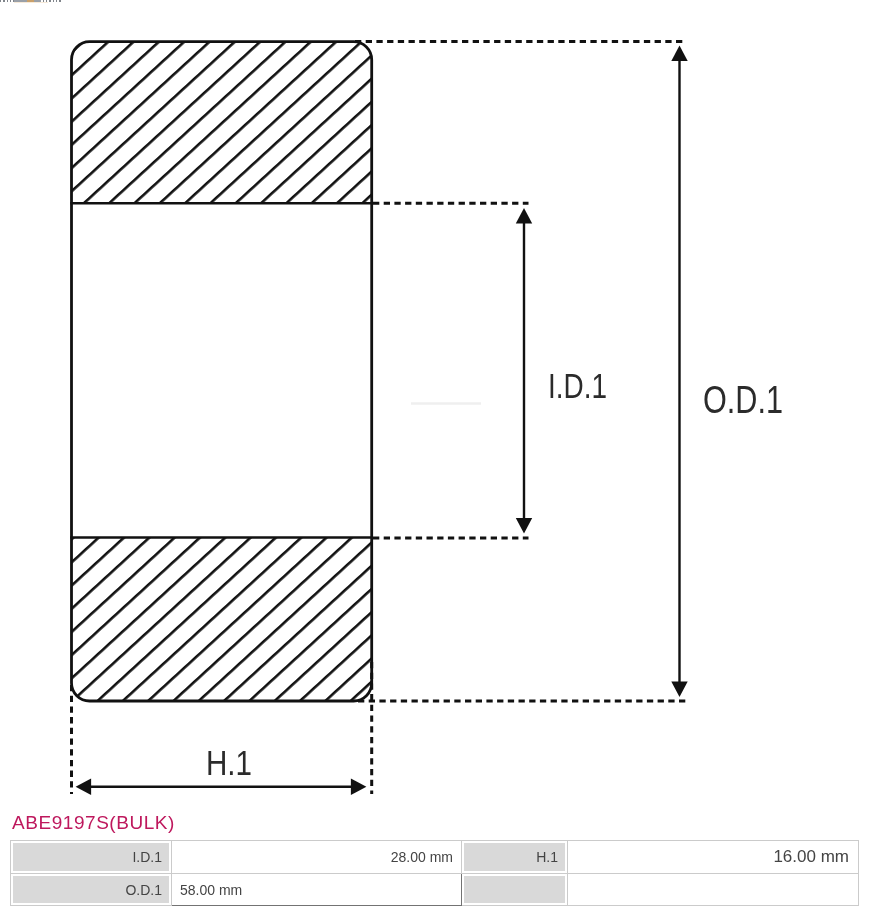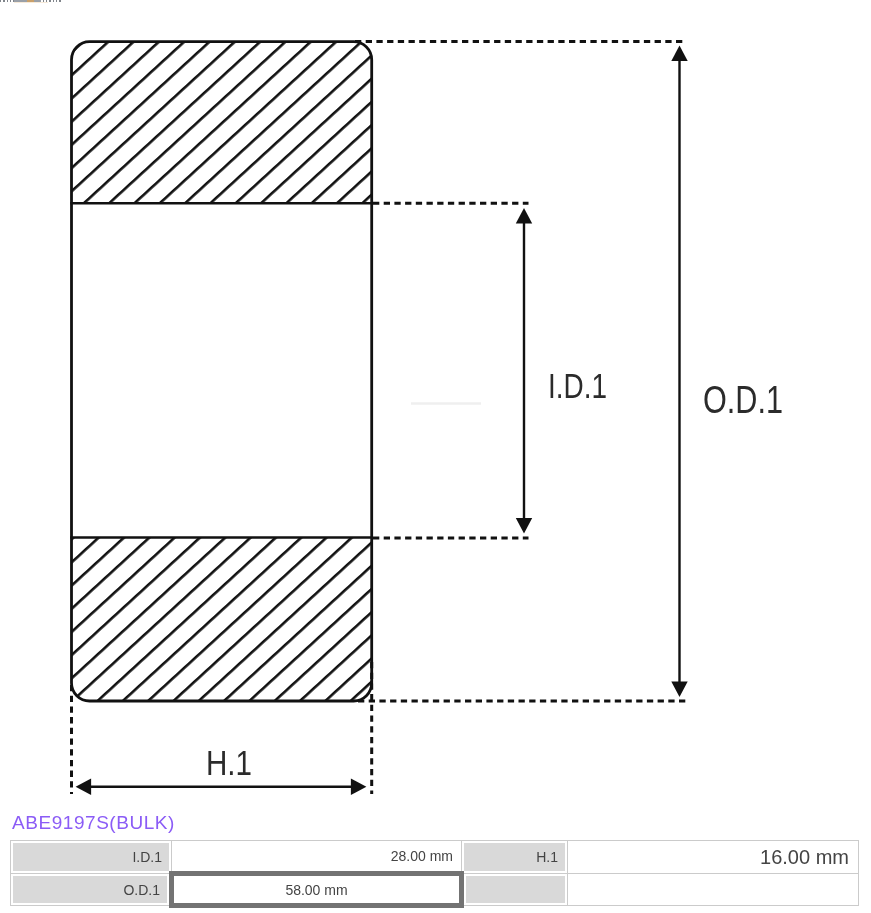--- a/index.html
+++ b/index.html
@@ -74,44 +74,44 @@
     <polygon points="366.4,786.8 350.9,778.6 350.9,795" fill="#111111"></polygon>
   </g>
 
   <text x="548" y="397.5" font-size="35" fill="#2b2b2b" textLength="59" lengthAdjust="spacingAndGlyphs">I.D.1</text>
 
   <text x="703" y="413" font-size="38" fill="#2b2b2b" textLength="80" lengthAdjust="spacingAndGlyphs">O.D.1</text>
 
   <text x="206" y="775" font-size="35" fill="#2b2b2b" textLength="46" lengthAdjust="spacingAndGlyphs">H.1</text>
 </svg>
 
-<div class="abs" style="left:12px;top:812px;font-size:19px;color:#8b5cf6;letter-spacing:0.55px;">ABE9197S(BULK)</div>
+<div class="abs" style="left:12px;top:812px;font-size:19px;color:#be185d;letter-spacing:0.55px;">ABE9197S(BULK)</div>
 
 <table class="abs" style="left:10px;top:840px;width:848px;border-collapse:collapse;table-layout:fixed;" cellspacing="0">
   <colgroup>
       <col style="width:161px">
       <col style="width:290px">
       <col style="width:106px">
       <col style="width:291px">
     </colgroup>
   <tbody>
       <tr style="height:33px;">
 
     <td style="border:1px solid #cbcbcb;background:#d9d9d9;box-shadow:inset 0 0 0 2px #fff;text-align:right;padding:0 9px;font-size:14px;color:#444;">I.D.1</td>
 
     <td style="border:1px solid #cbcbcb;background:#fff;text-align:right;padding:0 8px;font-size:14px;color:#444;margin-top:8px;">28.00 mm</td>
 
     <td style="border:1px solid #cbcbcb;background:#d9d9d9;box-shadow:inset 0 0 0 2px #fff;text-align:right;padding:0 9px;font-size:14px;color:#444;">H.1</td>
 
-    <td style="border:1px solid #cbcbcb;background:#fff;text-align:right;padding:0 9px;font-size:20px;color:#444;">16.00 mm</td>
+    <td style="border:1px solid #cbcbcb;background:#fff;text-align:right;padding:0 9px;font-size:17px;color:#444;">16.00 mm</td>
   </tr>
   <tr style="height:32px;">
 
     <td style="border:1px solid #cbcbcb;background:#d9d9d9;box-shadow:inset 0 0 0 2px #fff;text-align:right;padding:0 9px;font-size:14px;color:#444;">O.D.1</td>
 
-    <td style="border:5px solid #737373;background:#fff;text-align:center;padding:0 8px;font-size:14px;color:#444;">58.00 mm</td>
+    <td style="border:1px solid #737373;background:#fff;text-align:left;padding:0 8px;font-size:14px;color:#444;">58.00 mm</td>
 
     <td style="border:1px solid #cbcbcb;background:#d9d9d9;box-shadow:inset 0 0 0 2px #fff;"></td>
 
     <td style="border:1px solid #cbcbcb;background:#fff;"></td>
   </tr>
 </tbody>
   </table>
 
 </body></html>

